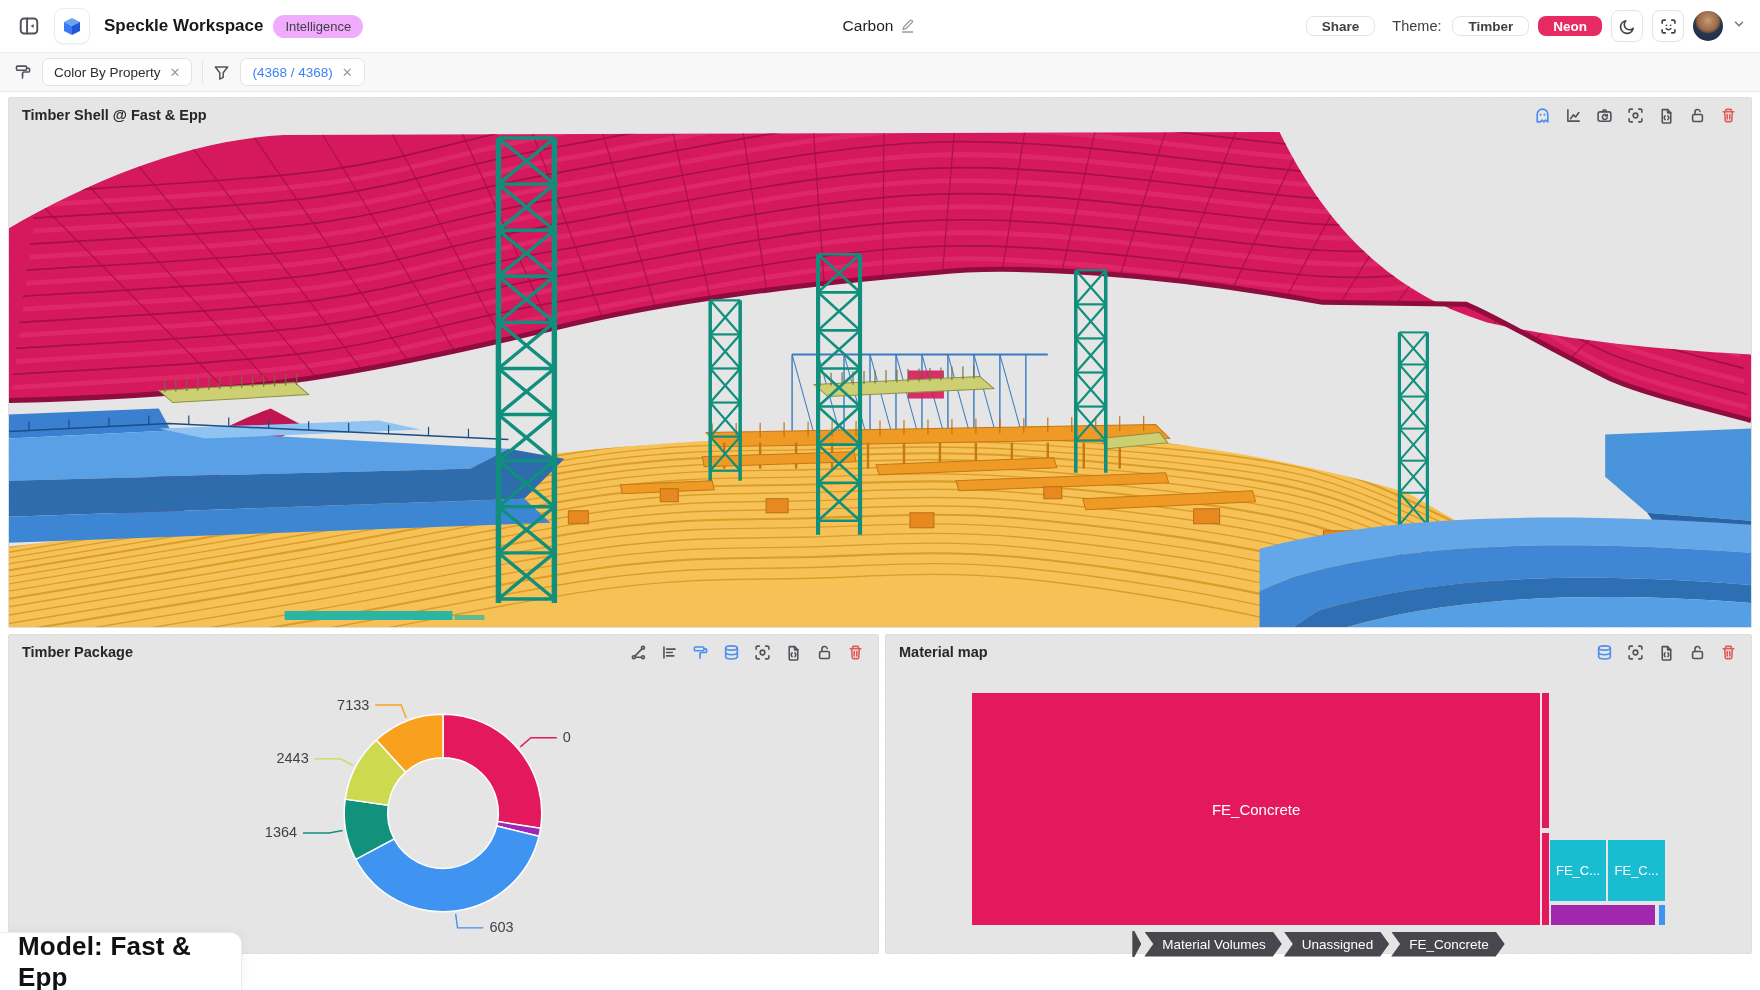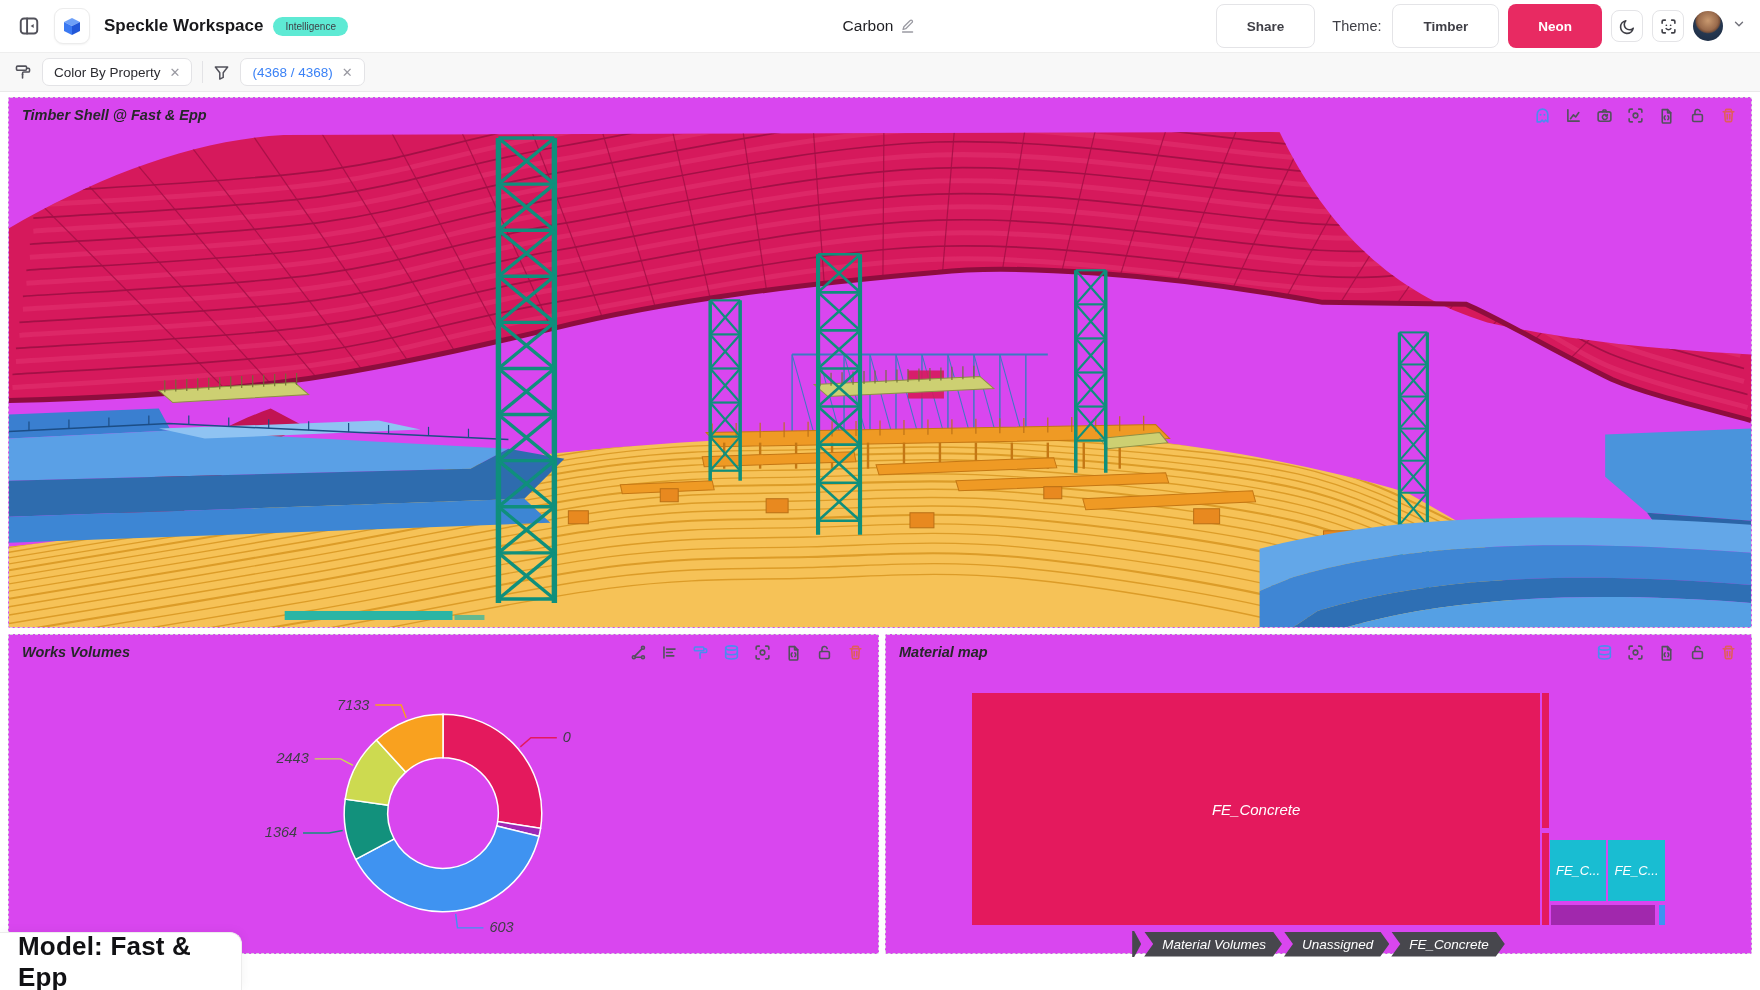--- a/index.html
+++ b/index.html
@@ -8,27 +8,27 @@
 
   
   .header { height:52px; display:flex; align-items:center; padding:0 14px; gap:10px;
     background:#fff; position:relative; }
   .icon-sq { width:30px; height:30px; display:flex; align-items:center; justify-content:center;
     color:#52525b; border-radius:7px; cursor:pointer; }
   .logo-card { width:36px; height:36px; border:1px solid #ececec; border-radius:9px;
     background:#fff; display:flex; align-items:center; justify-content:center;
     box-shadow:0 1px 2px rgba(0,0,0,.05); }
   .app-title { font-size:17px; font-weight:700; color:#18181b; margin-left:4px; }
-  .badge { background:#5eead4; color:#3f3f46; font-size:10px; padding:4px 12px;
+  .badge { background:#f0abfc; color:#3f3f46; font-size:13px; padding:4px 12px;
     border-radius:999px; }
   .doc-title-wrap { position:absolute; left:50%; top:0; height:52px; transform:translateX(-50%);
     display:flex; align-items:center; gap:4px; }
   .doc-title { font-size:15.5px; color:#1f1f23; }
   .hdr-right { margin-left:auto; display:flex; align-items:center; gap:9px; }
-  .btn { height:44px; padding:0 30px; border:1px solid #e4e4e7; border-radius:8px;
+  .btn { height:20px; padding:0 15px; border:1px solid #e4e4e7; border-radius:8px;
     background:#fff; font-size:13.5px; font-weight:600; color:#3f3f46; display:flex;
     align-items:center; cursor:pointer; font-family:inherit; }
   .btn-accent { border:none; color:#fff; }
   .theme-label { font-size:14.5px; color:#3f3f46; margin:0 2px 0 8px; }
   .icon-btn32 { width:32px; height:32px; border:1px solid #e4e4e7; border-radius:8px;
     background:#fff; display:flex; align-items:center; justify-content:center; color:#3f3f46;
     cursor:pointer; }
   .avatar { width:30px; height:30px; border-radius:50%;
     background:radial-gradient(circle at 50% 32%, #c9996f 0%, #9a6b4c 38%, #7c523a 46%, #253750 52%, #1b2a40 100%); }
   .chev { color:#71717a; }
@@ -39,21 +39,21 @@
   .fb-icon { color:#52525b; display:flex; align-items:center; }
   .chip { height:28px; background:#fff; border:1px solid #e3e3e6; border-radius:7px;
     display:flex; align-items:center; gap:9px; padding:0 11px; font-size:13.5px; color:#2b2b30;
     white-space:nowrap; cursor:pointer; }
   .chip .count { color:#3b82f6; }
   .chip .x { color:#9a9aa2; font-size:13px; line-height:1; cursor:pointer; }
   .fb-div { width:1px; height:22px; background:#e3e3e6; }
 
   
   .main { padding:5px 8px 0; }
-  .panel { background:#d946ef; border:1px dashed #d9d9de; border-radius:2px;font-style:italic; }
+  .panel { background:#e5e5e5; border:1px dashed #d9d9de; border-radius:2px; }
   .panel-hdr { height:34px; display:flex; align-items:center; padding:0 13px; }
   .panel-title { font-size:14.5px; font-weight:700; color:#27272a; }
   .panel-icons { margin-left:auto; display:flex; align-items:center; gap:11px; }
   .pi { width:20px; height:20px; display:flex; align-items:center; justify-content:center;
     cursor:pointer; }
   .viewer-panel { height:531px; }
   #scene { display:block; width:100%; height:495px; }
 
   .bottom { display:flex; gap:6px; margin-top:6px; height:320px; }
   .works-panel { width:871px; }
@@ -590,21 +590,21 @@
         </g>
 
       <rect x="276" y="478" width="168" height="9" fill="#2ab5a5"></rect>
       <rect x="446" y="482" width="30" height="5" fill="#2ab5a5" opacity="0.7"></rect>
     </svg>
   </div>
 
   <div class="bottom">
     <div class="panel works-panel">
       <div class="panel-hdr">
-        <span class="panel-title">Works Volumes</span>
+        <span class="panel-title">Timber Package</span>
         <span class="panel-icons" id="worksIcons">
             <span class="pi" style="color: rgb(82, 82, 91);">
               <svg width="17" height="17" viewBox="0 0 16 16" fill="none" stroke="currentColor" stroke-width="1.5" stroke-linecap="round" stroke-linejoin="round">
                 <circle cx="3.6" cy="12.4" r="1.4"></circle>
                 <circle cx="12.2" cy="3.6" r="1.4"></circle>
                 <circle cx="12.2" cy="12.4" r="1.4"></circle>
                 <path d="M4.8,11.2 L11,4.8"></path>
                 <path d="M5.2,12.4 H10.6"></path>
               </svg>
             </span>

